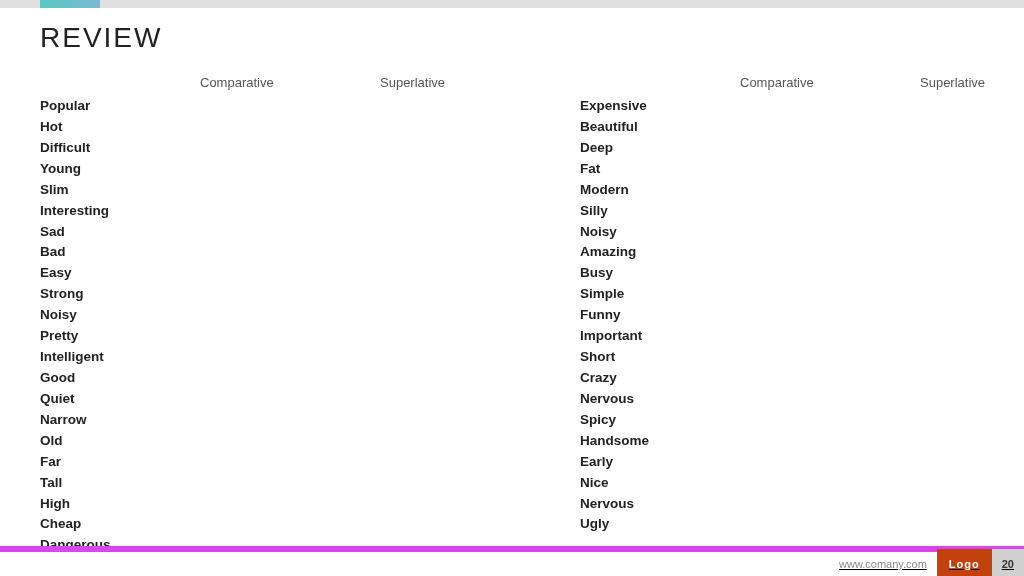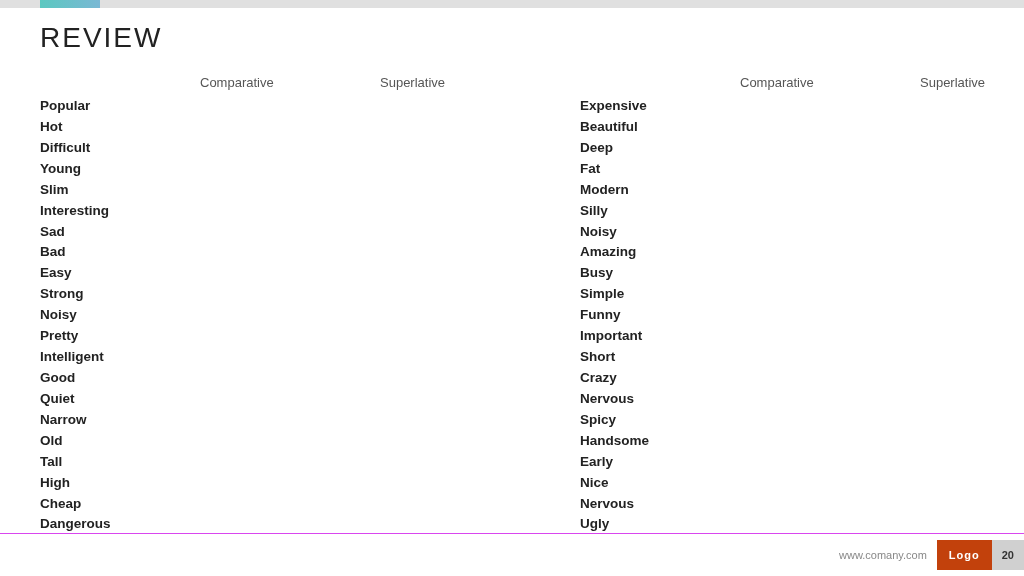--- a/index.html
+++ b/index.html
@@ -122,27 +122,28 @@
       font-size: 13.5px;
       color: #555;
     }
 
     
     .bottom-bar {
       position: absolute;
       bottom: 0;
       left: 0;
       right: 0;
-      height: 43px;
+      height: 30px;
       display: flex;
       align-items: center;
       justify-content: flex-end;
       background: #fff;
-      border-top: 1px solid #d946ef;
+      border-top: 6px solid #d946ef;
       padding-right: 0;
+      text-decoration: underline;
     }
 
     .bottom-url {
       font-size: 11px;
       color: #888;
       margin-right: 10px;
     }
 
     .bottom-logo {
       background: #c2410c;
@@ -263,20 +264,21 @@
       <div class="word-label">Narrow</div>
       <div class="word-comparative"></div>
       <div class="word-superlative"></div>
     </div>
         <div class="word-row">
       <div class="word-label">Old</div>
       <div class="word-comparative"></div>
       <div class="word-superlative"></div>
     </div>
         <div class="word-row">
+      <div class="word-label">Far</div>
       <div class="word-comparative"></div>
       <div class="word-superlative"></div>
     </div>
         <div class="word-row">
       <div class="word-label">Tall</div>
       <div class="word-comparative"></div>
       <div class="word-superlative"></div>
     </div>
         <div class="word-row">
       <div class="word-label">High</div>

